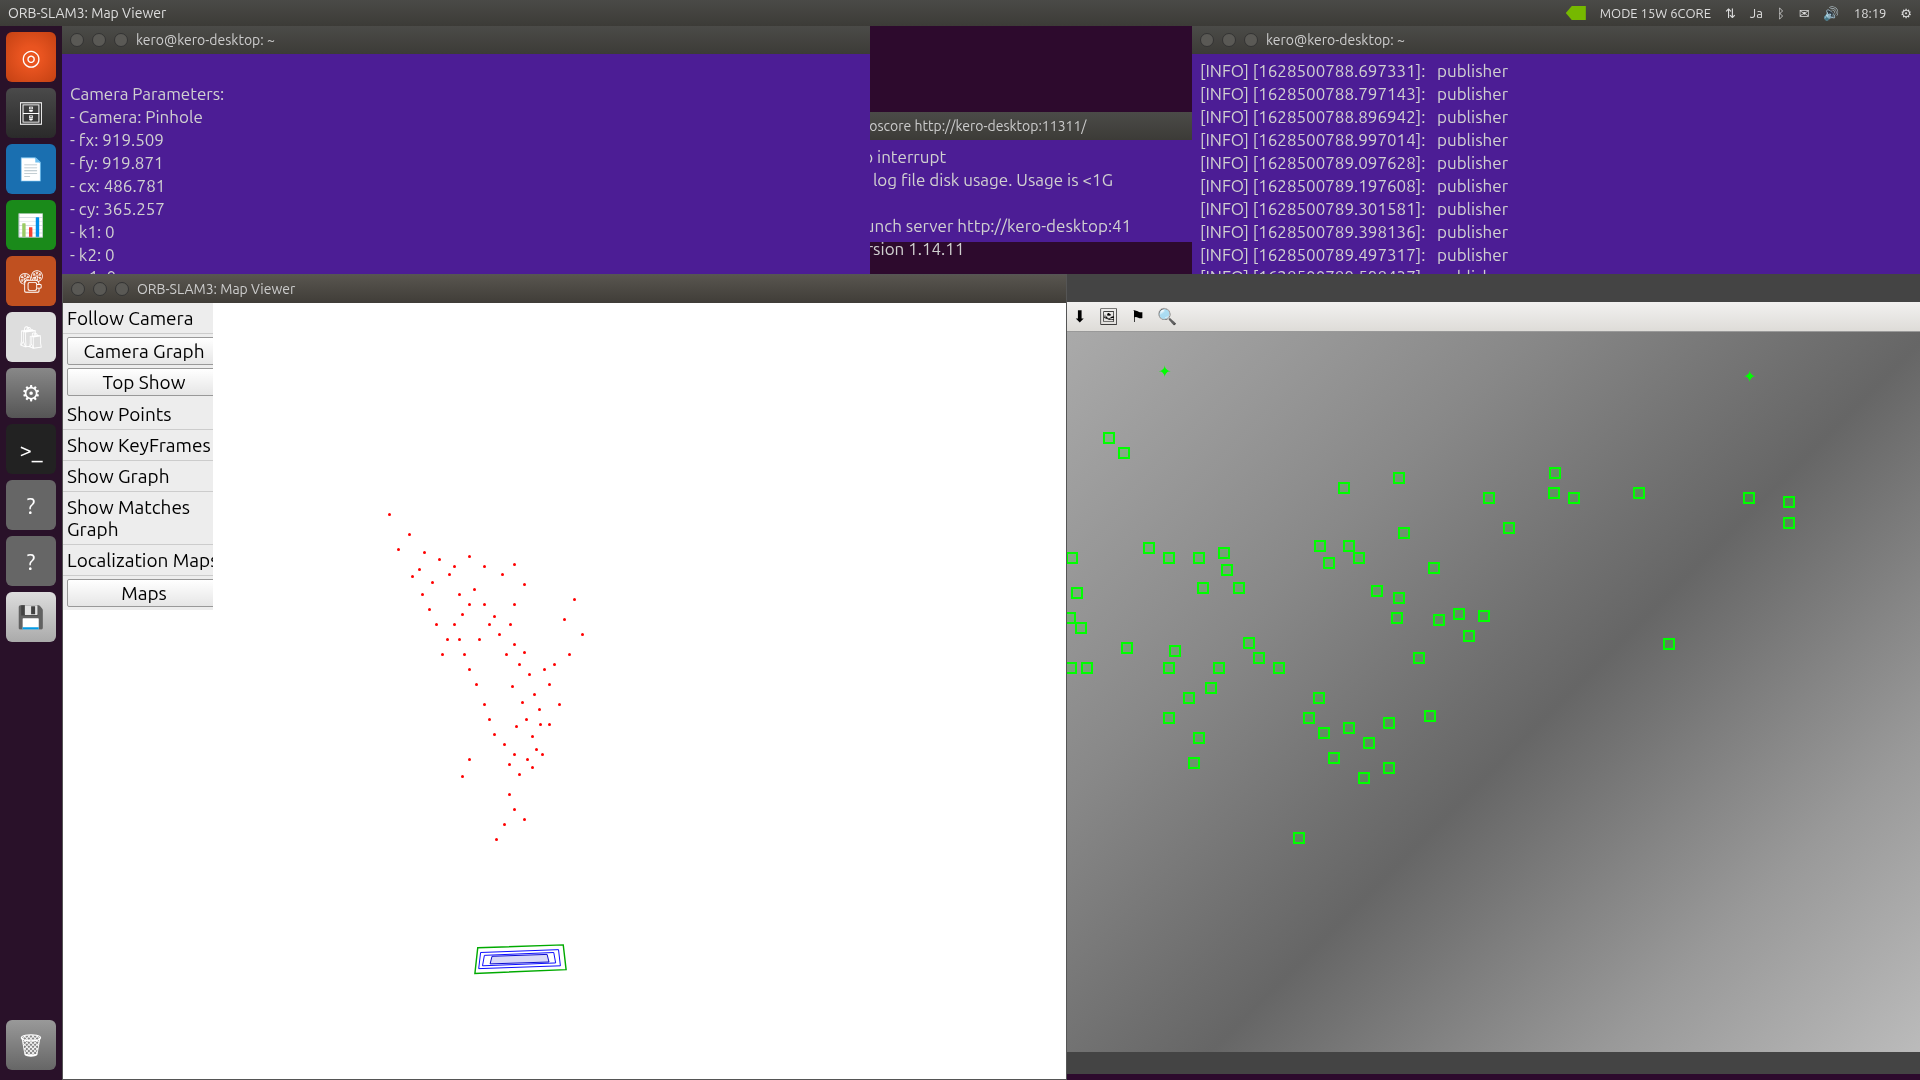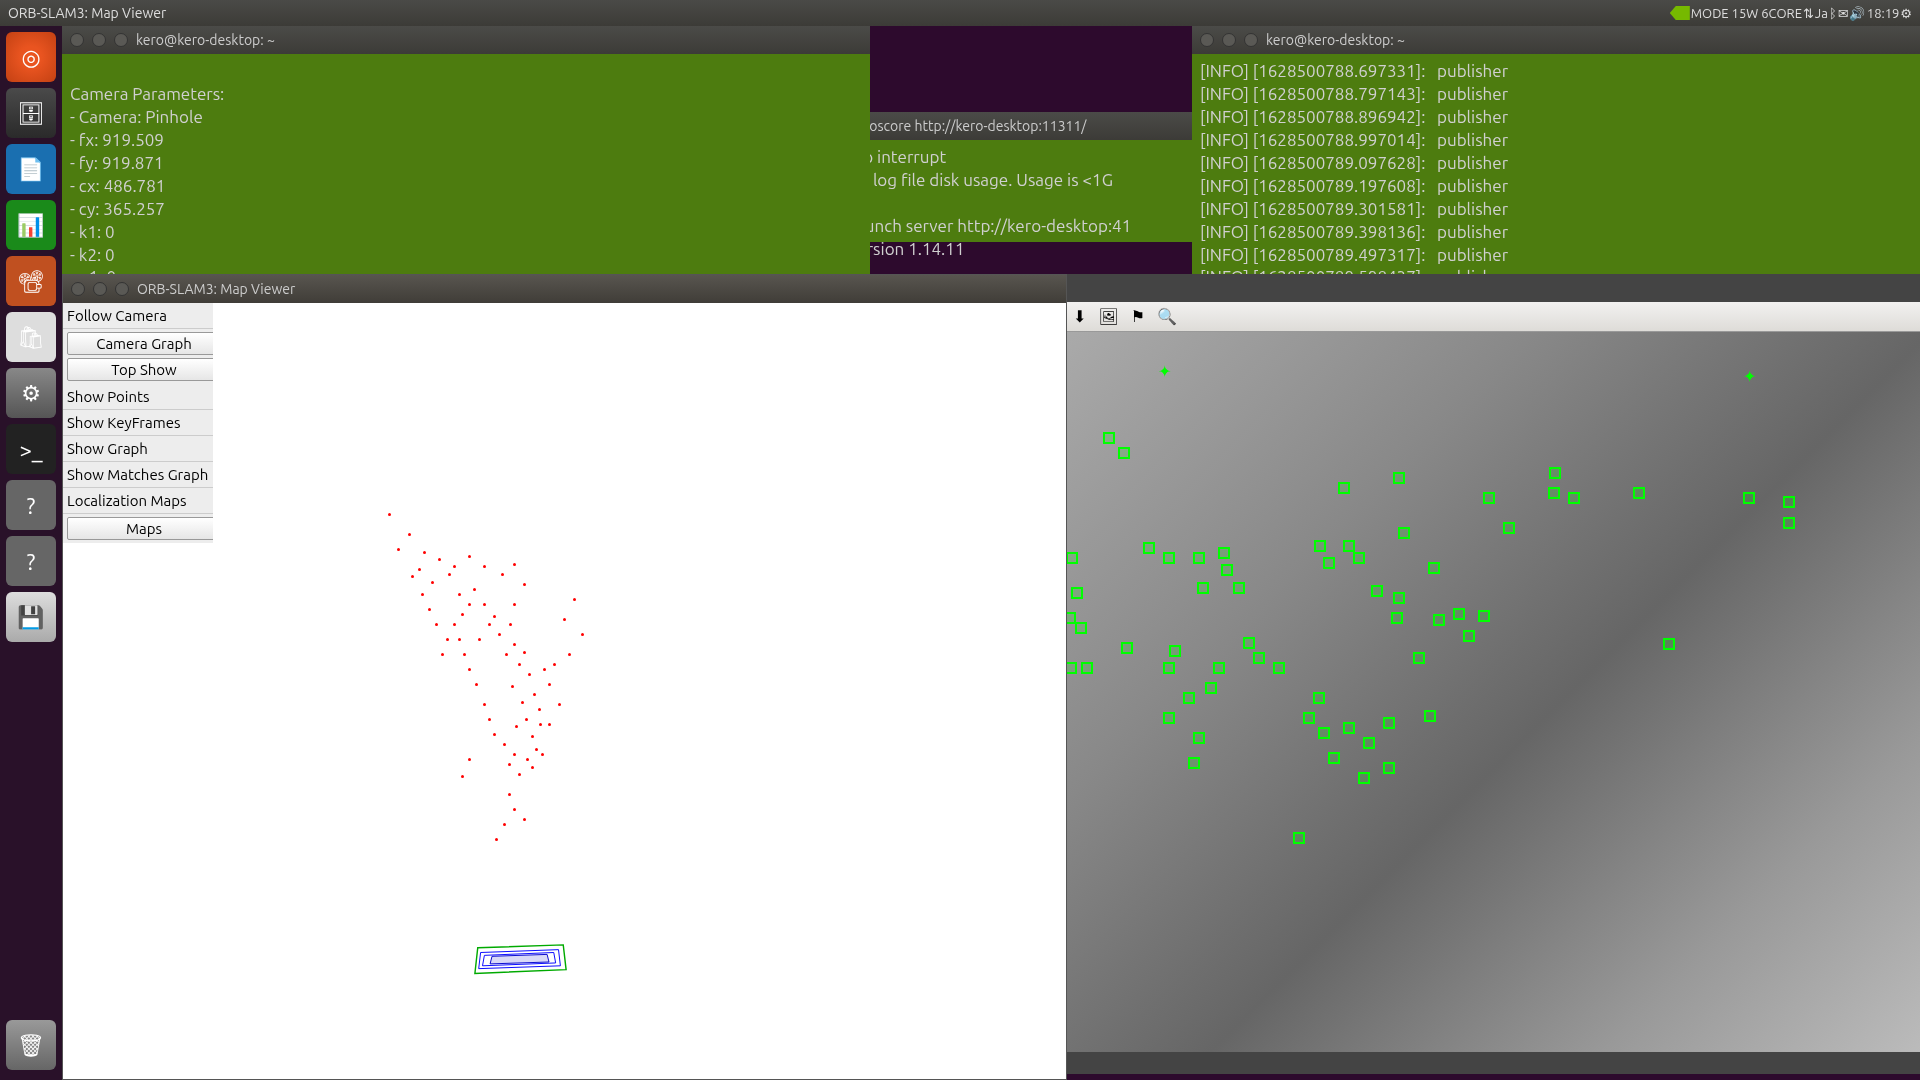--- a/index.html
+++ b/index.html
@@ -1,44 +1,44 @@
 <!DOCTYPE html>
 <html><head>
 <meta charset="utf-8">
 <style>
 *{margin:0;padding:0;box-sizing:border-box;font-family:"Ubuntu","DejaVu Sans",sans-serif}
 body{width:1920px;height:1080px;background:#2d0a2d;overflow:hidden;position:relative}
 .topbar{position:absolute;top:0;left:0;right:0;height:26px;background:linear-gradient(#4a4a47,#3c3b37);color:#ddd;display:flex;align-items:center;padding:0 8px;font-size:14px;z-index:100}
 .topbar .title{flex:1}
-.topbar .right{display:flex;gap:1px;align-items:center;font-size:13px}
+.topbar .right{display:flex;gap:14px;align-items:center;font-size:13px}
 .topbar .right span{display:inline-flex;align-items:center}
 .nvidia{width:20px;height:14px;background:#76b900;clip-path:polygon(0 50%,30% 0,100% 0,100% 100%,30% 100%)}
 .launcher{position:absolute;top:26px;left:0;width:62px;bottom:0;background:rgba(40,20,40,.75);display:flex;flex-direction:column;align-items:center;padding-top:6px;gap:6px;z-index:50}
 .licon{width:50px;height:50px;border-radius:6px;background:#555;display:flex;align-items:center;justify-content:center;font-size:22px;color:#fff}
 .licon.dash{background:radial-gradient(circle,#e95420 30%,#c34113 100%)}
 .licon.files{background:linear-gradient(#4a4a4a,#2a2a2a)}
 .licon.writer{background:#1a6fb0}
 .licon.calc{background:#1a8a1a}
 .licon.impress{background:#c05020}
 .licon.store{background:#ddd}
 .licon.settings{background:linear-gradient(#888,#555)}
 .licon.term{background:#222}
 .licon.help{background:#666}
 .licon.trash{background:linear-gradient(#999,#666);margin-top:auto;margin-bottom:10px}
-.termwin{position:absolute;background:#4d7c0f;color:#d0d0d0;font-family:"DejaVu Sans Mono","Ubuntu Mono",monospace;font-size:17px;line-height:1.35}
+.termwin{position:absolute;background:#4c1d95;color:#d0d0d0;font-family:"DejaVu Sans Mono","Ubuntu Mono",monospace;font-size:17px;line-height:1.35}
 .termhdr{height:28px;background:linear-gradient(#4b4b48,#3c3b37);display:flex;align-items:center;padding:0 8px;gap:8px;color:#ccc;font-family:"Ubuntu";font-size:14px}
 .wbtn{width:14px;height:14px;border-radius:50%;background:#5a5955;border:1px solid #333}
 .termbody{padding:6px 8px;white-space:pre}
 .term1{top:26px;left:62px;width:808px;height:254px;z-index:5}
 .term2{top:112px;left:790px;width:410px;height:130px;z-index:4}
 .term2 .termbody{white-space:pre-wrap}
 .term3{top:26px;left:1192px;width:728px;height:464px;z-index:6}
 .mapwin{position:absolute;top:274px;left:62px;width:1005px;height:806px;background:#fff;z-index:10;border:1px solid #555}
 .mapwin .termhdr{background:linear-gradient(#58554f,#403d38)}
-.mapside{position:absolute;top:28px;left:0;width:163px;background:#ededed;border-right:1px solid #999;font-size:15px}
+.mapside{position:absolute;top:28px;left:0;width:163px;background:#ededed;border-right:1px solid #999;font-size:19px}
 .mapside div{padding:4px 4px;border-bottom:1px solid #ccc}
 .mapside .btn{background:linear-gradient(#fff,#e6e6e6);border:1px solid #999;margin:3px 4px;text-align:center;padding:2px;border-radius:2px}
 .mapcanvas{position:absolute;top:28px;left:150px;right:0;bottom:0;background:#fff}
 .framewin{position:absolute;top:274px;left:1063px;width:857px;height:800px;z-index:8;background:#444}
 .frametoolbar{position:absolute;top:28px;left:0;right:0;height:30px;background:linear-gradient(#f2f1f0,#dedcd8);border-bottom:1px solid #999;display:flex;align-items:center;gap:12px;padding:0 10px}
 .frameimg{position:absolute;top:58px;left:0;right:0;height:720px;background:linear-gradient(135deg,#aaa 0%,#888 30%,#666 55%,#999 80%,#bbb 100%)}
 .feature{position:absolute;width:12px;height:12px;border:2px solid #00ff00;background:rgba(0,255,0,.15)}
 .statusbar{position:absolute;bottom:0;left:0;right:0;height:22px;background:#000;color:#fff;font-family:monospace;font-size:15px;padding:2px 14px}
 .pt{position:absolute;width:3px;height:3px;background:#ff0000;border-radius:50%}
 .cam{position:absolute;width:95px;height:38px;left:260px;top:640px}

